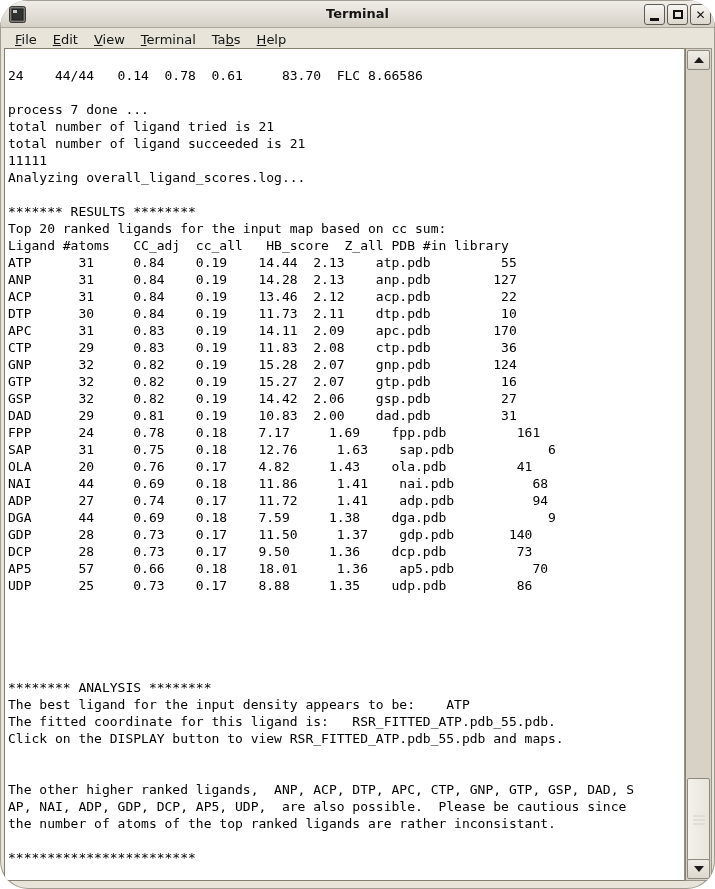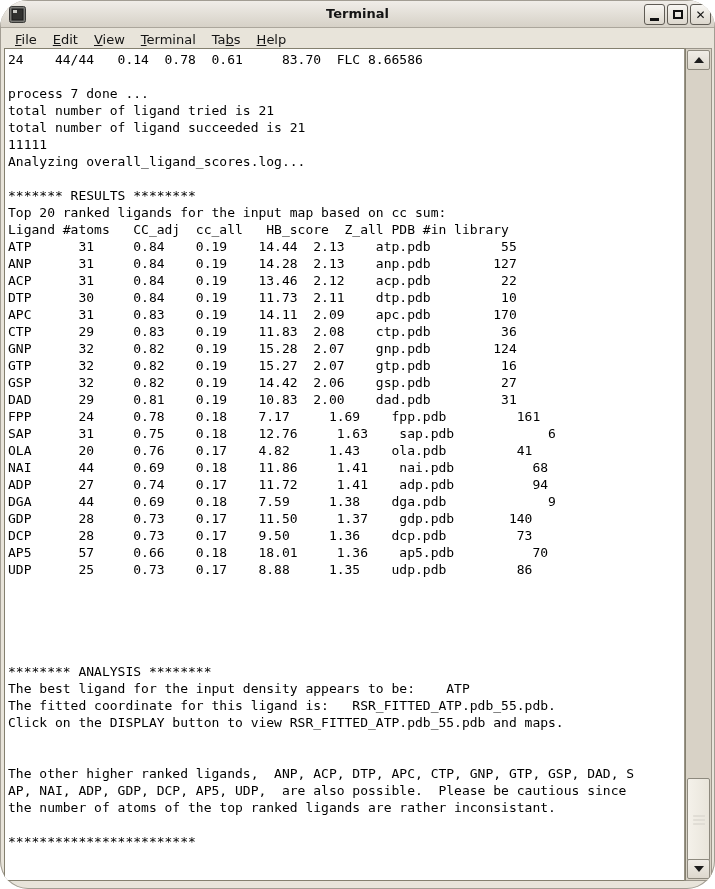--- a/index.html
+++ b/index.html
@@ -51,21 +51,21 @@
   .term-area {
     position:absolute; left:4px; top:48px; width:681px; height:833px;
     background:#ffffff;
     border:1px solid #84806f;
     border-right:1px solid #9a9588;
     overflow:hidden;
   }
   .term-pre {
     font-family:"DejaVu Sans Mono","Liberation Mono",monospace;
     font-size:13px; line-height:17px; color:#000;
-    white-space:pre; padding:2px 0 0 3px;
+    white-space:pre; padding:18px 0 0 3px;
   }
 
   
   .scrollbar {
     position:absolute; left:685px; top:48px; width:27px; height:833px;
     background:#d8d2c6;
     border:1px solid #9a958a;
     border-left:1px solid #84806f;
   }
   .scroll-btn {

